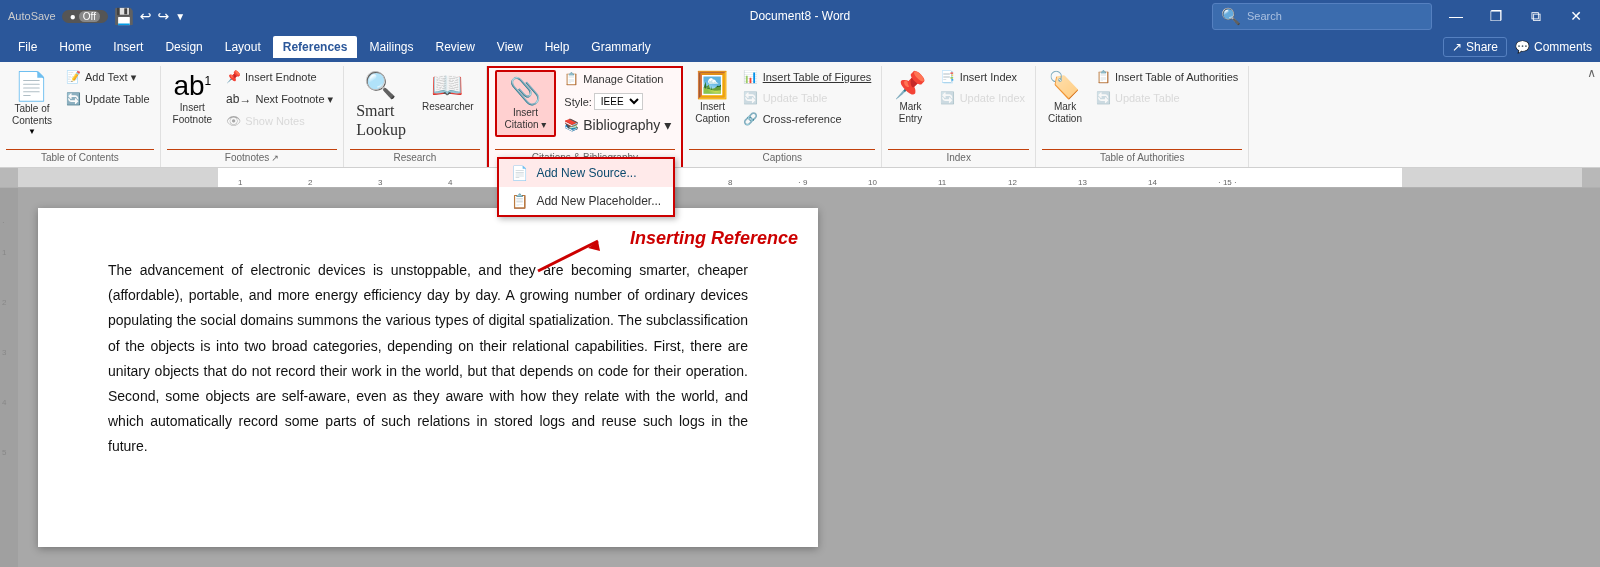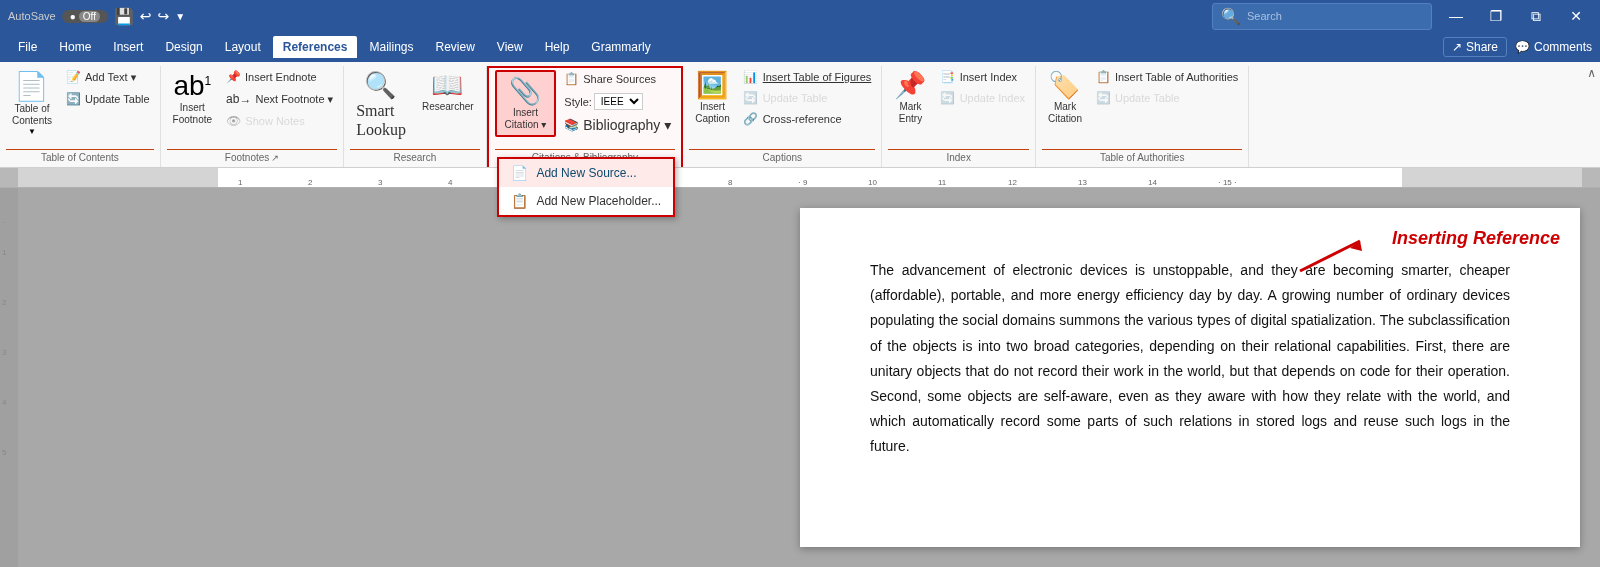--- a/index.html
+++ b/index.html
@@ -107,20 +107,23 @@
 <div class="title-bar">
   <div class="title-bar-left">
     <span style="font-size:11px;color:#ccc;">AutoSave</span>
     <span style="background:#555;border-radius:10px;padding:1px 8px;font-size:10px;color:white;display:flex;align-items:center;gap:3px;">
       ●<span style="background:#888;border-radius:8px;padding:0 4px;font-size:10px;">Off</span>
     </span>
     <span style="font-size:16px;color:white;cursor:pointer;">💾</span>
     <span style="font-size:14px;color:white;cursor:pointer;">↩</span>
     <span style="font-size:14px;color:white;cursor:pointer;">↪</span>
     <span style="font-size:10px;color:white;cursor:pointer;">▼</span>
+  </div>
+  <div class="title-bar-center">
+    <span style="font-size:12px;color:white;">Document8 - Word</span>
   </div>
   <div class="title-bar-right">
     <div class="search-box">
       <span>🔍</span>
       <input type="text" style="background: transparent; border: none; outline: none; color: white; font-size: 11px; width: 100%;" placeholder="Search">
     </div>
     <span style="width:32px;height:32px;display:flex;align-items:center;justify-content:center;color:white;cursor:pointer;font-size:14px;">—</span>
     <span style="width:32px;height:32px;display:flex;align-items:center;justify-content:center;color:white;cursor:pointer;font-size:14px;">❐</span>
     <span style="width:32px;height:32px;display:flex;align-items:center;justify-content:center;color:white;cursor:pointer;font-size:14px;">⧉</span>
     <span style="width:32px;height:32px;display:flex;align-items:center;justify-content:center;color:white;cursor:pointer;font-size:14px;">✕</span>
@@ -216,21 +219,21 @@
 
   <div class="ribbon-group" style="padding:2px 6px;background:#fff8f8;border:2px solid #cc0000;border-bottom:none;position:relative;z-index:10;">
     <div class="ribbon-group-content">
       <div class="insert-citation-btn">
         <div style="font-size:26px;">📎</div>
         <div style="font-size:10px;text-align:center;color:#333;line-height:1.2;">Insert<br>Citation ▾</div>
       </div>
       <div style="display:flex;flex-direction:column;justify-content:center;gap:3px;">
         <div class="ribbon-btn-small">
           <span style="font-size:12px;">📋</span>
-          <span style="font-size:11px;">Share Sources</span>
+          <span style="font-size:11px;">Manage Citation</span>
         </div>
         <div class="ribbon-btn-small" style="display:flex;align-items:center;gap:2px;">
           <span style="font-size:11px;">Style:</span>
           <select style="font-size:10px;border:1px solid #ccc;padding:1px 2px;background:white;">
             <option>IEEE</option>
             <option>APA</option>
             <option>MLA</option>
           </select>
         </div>
         <div class="ribbon-btn-small">
@@ -350,21 +353,21 @@
 
   <div style="width:18px;background:#a0a0a0;position:relative;display:flex;flex-direction:column;padding-top:10px;">
     <span style="font-size:8px;color:#888;text-align:center;position:absolute;top:30px;left:2px;">·</span>
     <span style="font-size:8px;color:#888;text-align:center;position:absolute;top:60px;left:2px;">1</span>
     <span style="font-size:8px;color:#888;text-align:center;position:absolute;top:110px;left:2px;">2</span>
     <span style="font-size:8px;color:#888;text-align:center;position:absolute;top:160px;left:2px;">3</span>
     <span style="font-size:8px;color:#888;text-align:center;position:absolute;top:210px;left:2px;">4</span>
     <span style="font-size:8px;color:#888;text-align:center;position:absolute;top:260px;left:2px;">5</span>
   </div>
 
-  <div style="flex:1;overflow-y:auto;padding:20px;display:flex;justify-content:flex-end;">
+  <div style="flex:1;overflow-y:auto;padding:20px;display:flex;justify-content:flex-start;">
     <div style="background:white;width:780px;box-shadow:0 2px 8px rgba(0,0,0,0.3);padding:50px 70px 60px 70px;position:relative;">
 
       <div style="position:absolute;top:20px;right:20px;display:flex;align-items:center;">
 
         <svg width="80" height="40" style="position:absolute;right:190px;top:8px;">
           <line x1="70" y1="5" x2="10" y2="35" stroke="#cc0000" stroke-width="3"></line>
           <polygon points="70,5 60,12 72,15" fill="#cc0000"></polygon>
         </svg>
         <span style="color:#cc0000;font-weight:bold;font-size:18px;font-style:italic;">Inserting Reference</span>
       </div>

